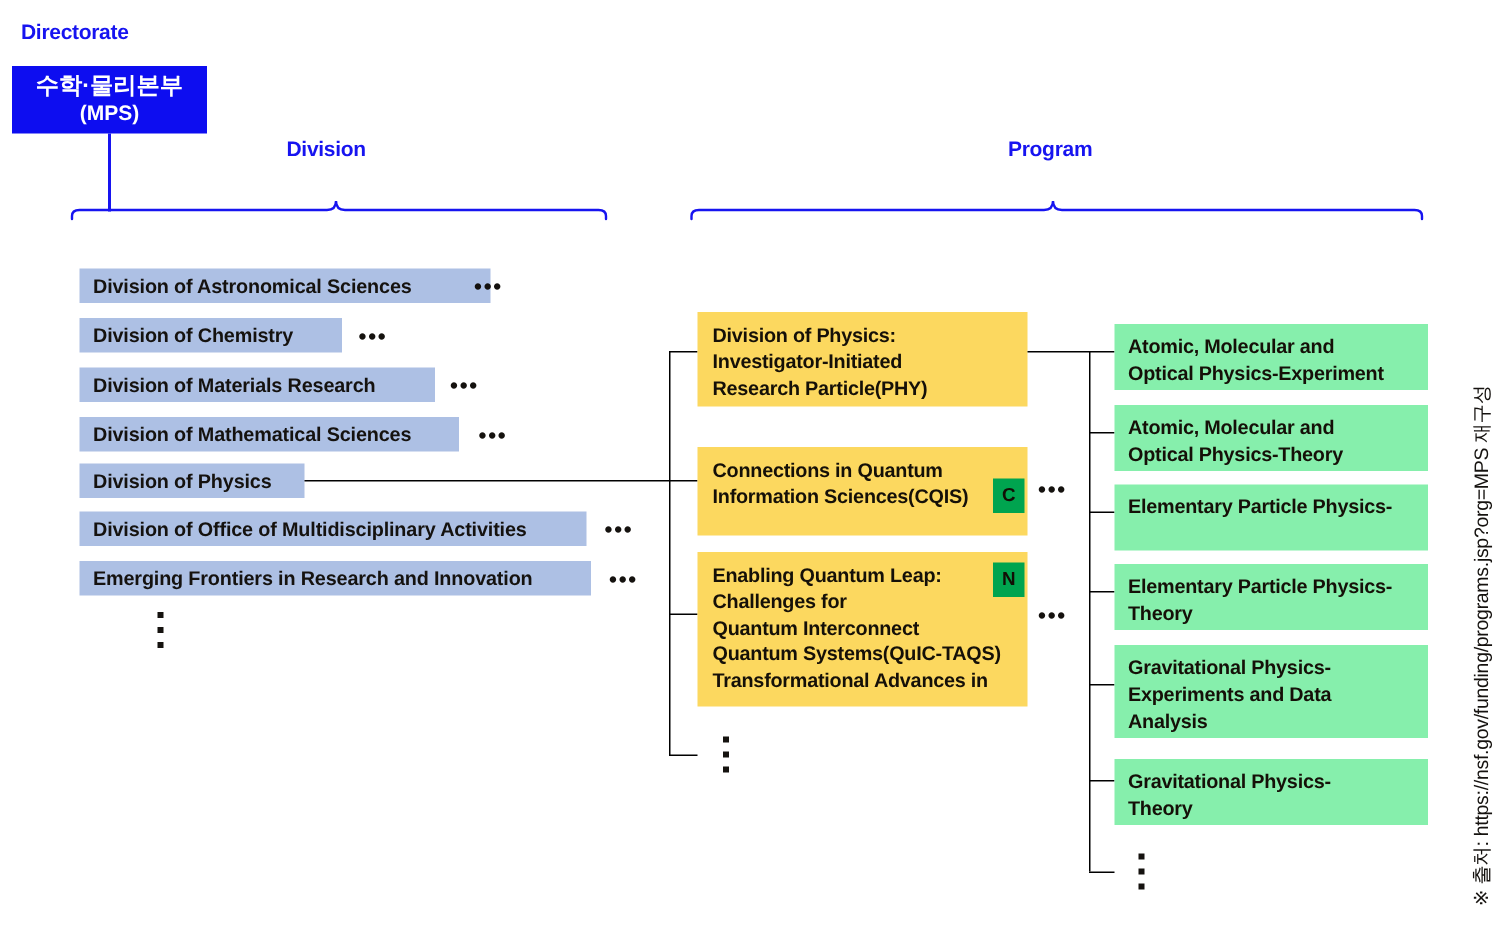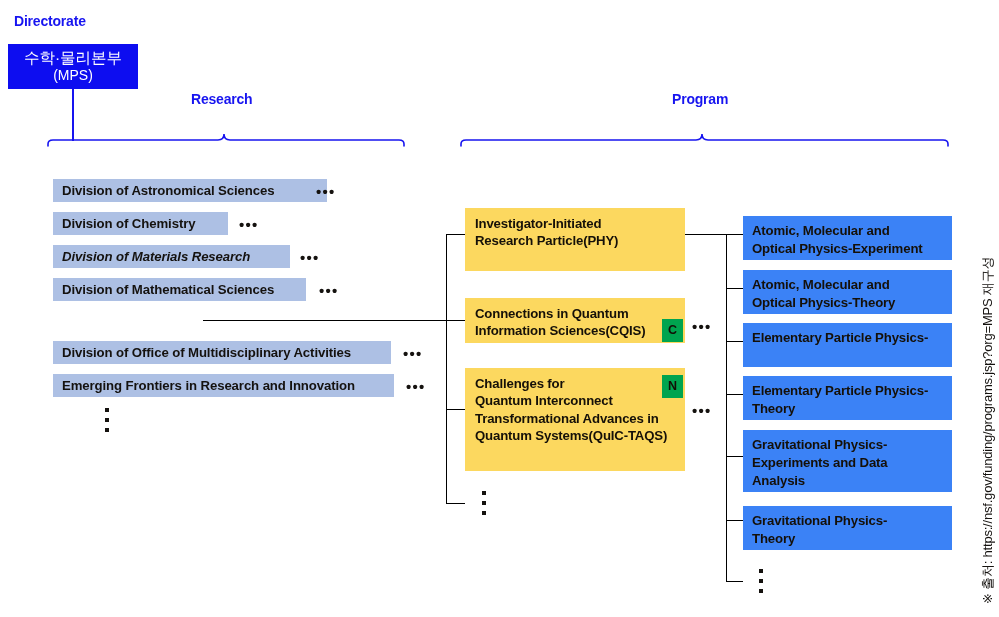--- a/index.html
+++ b/index.html
@@ -27,21 +27,21 @@
     font-weight: bold;
     font-size: 14px;
     letter-spacing: -0.2px;
     white-space: nowrap;
   }
 
   
   .root-box {
     background: #0d0df0;
     color: #ffffff;
-    font-weight: normal;
+    font-weight: bold;
     text-align: center;
     line-height: 1.16;
     padding-top: 5px;
     box-sizing: border-box;
     font-size: 15.5px;
   }
   .root-box .line2 { font-size: 14px; display: block; }
 
   
   .div-chip {
@@ -64,21 +64,21 @@
     font-weight: bold;
     font-size: 13.2px;
     line-height: 17.4px;
     padding: 7px 6px 7px 10px;
     box-sizing: border-box;
     letter-spacing: -0.15px;
   }
 
   
   .topic-box {
-    background: #3b82f6;
+    background: #86efac;
     color: #151008;
     font-weight: bold;
     font-size: 13.2px;
     line-height: 18px;
     padding: 6px 6px 6px 9px;
     box-sizing: border-box;
     letter-spacing: -0.15px;
   }
 
   
@@ -131,21 +131,21 @@
 
   svg { display: block; overflow: visible; }
 </style>
 </head>
 <body>
 
 <div id="canvas">
 
   <div class="abs col-header" style="left:14px; top:13px;">Directorate</div>
 
-  <div class="abs col-header" style="left:191px; top:91px;">Research</div>
+  <div class="abs col-header" style="left:191px; top:91px;">Division</div>
 
   <div class="abs col-header" style="left:672px; top:91px;">Program</div>
 
   <div class="abs root-box" style="left:8px; top:44px; width:130px; height:45px;">
     <span>수학·물리본부</span>
     <span class="line2">(MPS)</span>
   </div>
 
   <div class="abs" style="left:72px; top:89px; width:2px; height:52px; background:#1714f0;"></div>
 
@@ -164,30 +164,33 @@
   <div class="abs div-chip" style="left:53px; top:179px; width:274px;">
     <span>Division of Astronomical Sciences</span>
   </div>
   <div class="abs hdots" style="left:316px; top:187px;">•••</div>
 
   <div class="abs div-chip" style="left:53px; top:212px; width:175px;">
     <span>Division of Chemistry</span>
   </div>
   <div class="abs hdots" style="left:239px; top:220px;">•••</div>
 
-  <div class="abs div-chip" style="left:53px; top:245px; width:237px;font-style:italic;">
+  <div class="abs div-chip" style="left:53px; top:245px; width:237px;">
     <span>Division of Materials Research</span>
   </div>
   <div class="abs hdots" style="left:300px; top:253px;">•••</div>
 
   <div class="abs div-chip" style="left:53px; top:278px; width:253px;">
     <span>Division of Mathematical Sciences</span>
   </div>
   <div class="abs hdots" style="left:319px; top:286px;">•••</div>
 
+  <div class="abs div-chip" style="left:53px; top:309px; width:150px;">
+    <span>Division of Physics</span>
+  </div>
 
   <div class="abs div-chip" style="left:53px; top:341px; width:338px;">
     <span>Division of Office of Multidisciplinary Activities</span>
   </div>
   <div class="abs hdots" style="left:403px; top:349px;">•••</div>
 
   <div class="abs div-chip" style="left:53px; top:374px; width:341px;">
     <span>Emerging Frontiers in Research and Innovation</span>
   </div>
   <div class="abs hdots" style="left:406px; top:382px;">•••</div>
@@ -201,36 +204,38 @@
   <div class="abs hline" style="left:203px; top:320px; width:243px;"></div>
 
   <div class="abs vline" style="left:446px; top:234px; height:270px;"></div>
 
   <div class="abs hline" style="left:446px; top:234px; width:19px;"></div>
   <div class="abs hline" style="left:446px; top:320px; width:19px;"></div>
   <div class="abs hline" style="left:446px; top:409px; width:19px;"></div>
   <div class="abs hline" style="left:446px; top:503px; width:19px;"></div>
 
   <div class="abs prog-box" style="left:465px; top:208px; width:220px; height:63px;">
+    <div>Division of Physics:</div>
     <div>Investigator-Initiated</div>
     <div>Research Particle(PHY)</div>
   </div>
 
-  <div class="abs prog-box" style="left:465px; top:298px; width:220px; height:45px;">
+  <div class="abs prog-box" style="left:465px; top:298px; width:220px; height:59px;">
     <div>Connections in Quantum</div>
     <div>Information Sciences(CQIS)</div>
   </div>
   <div class="abs badge" style="left:662px; top:319px;">C</div>
   <div class="abs hdots" style="left:692px; top:322px;">•••</div>
 
   <div class="abs prog-box" style="left:465px; top:368px; width:220px; height:103px;">
+    <div>Enabling Quantum Leap:</div>
     <div>Challenges for</div>
     <div>Quantum Interconnect</div>
+    <div>Quantum Systems(QuIC-TAQS)</div>
     <div>Transformational Advances in</div>
-    <div>Quantum Systems(QuIC-TAQS)</div>
   </div>
   <div class="abs badge" style="left:662px; top:375px;">N</div>
   <div class="abs hdots" style="left:692px; top:406px;">•••</div>
 
   <div class="abs vdots" style="left:482px; top:491px;">
     <i></i>
     <i></i>
     <i></i>
   </div>
 

